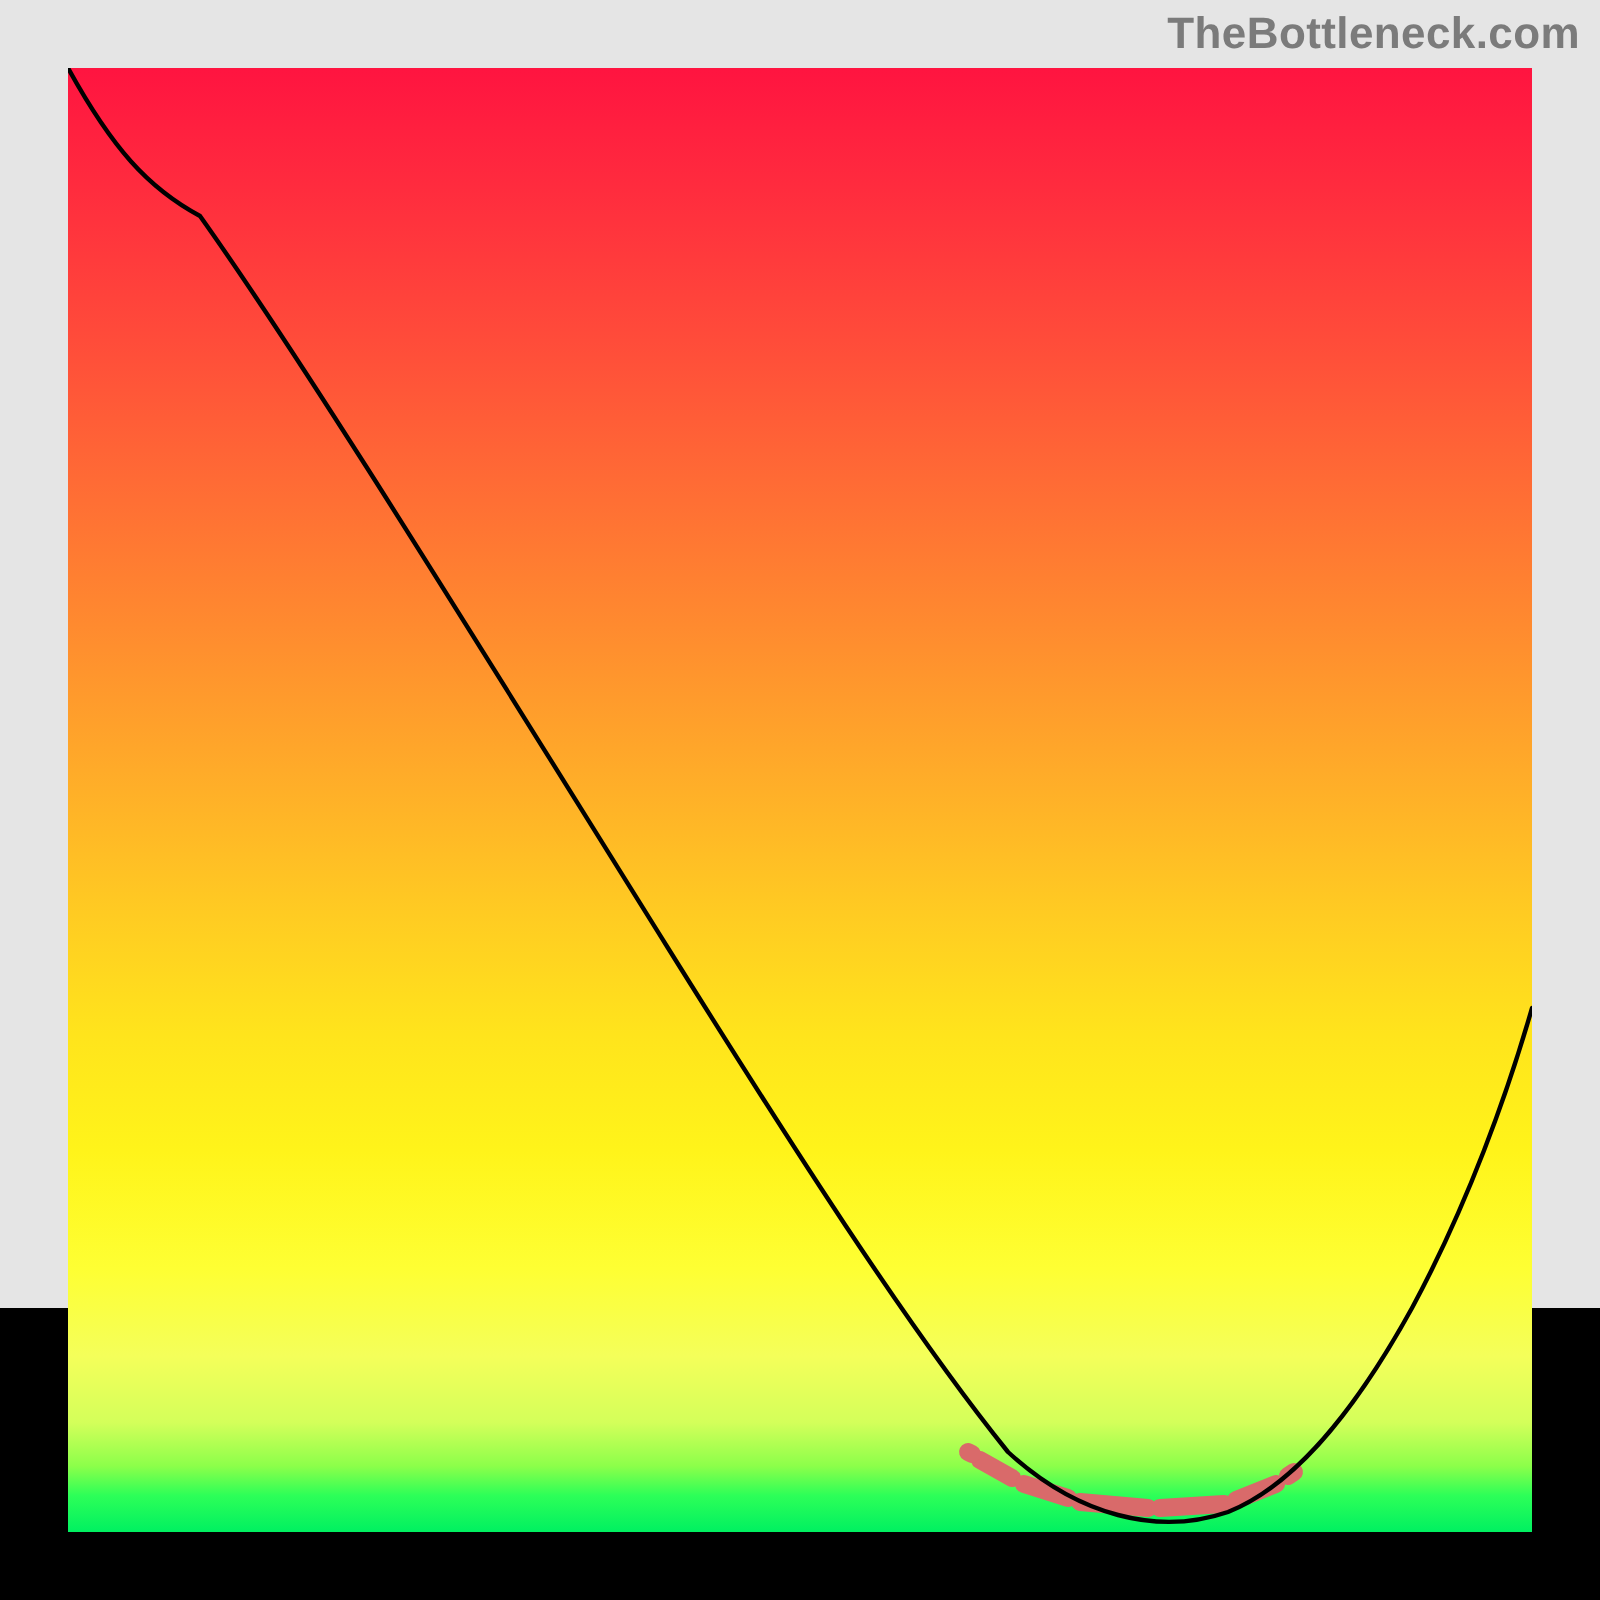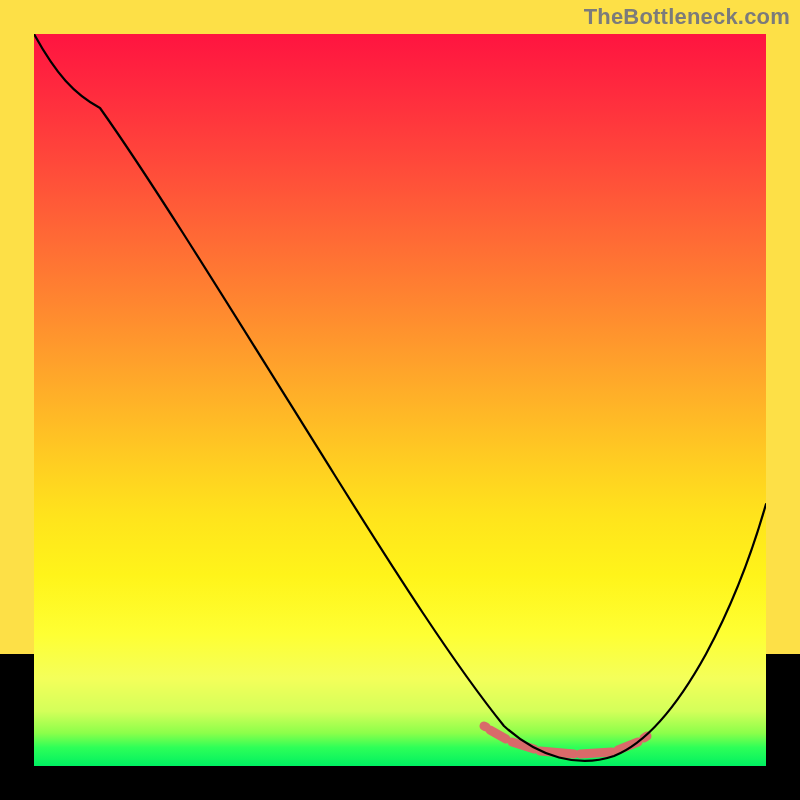--- a/index.html
+++ b/index.html
@@ -8,21 +8,21 @@
     width: 800px;
     height: 800px;
     background: #000;
     overflow: hidden;
     font-family: Arial, Helvetica, sans-serif;
   }
   .frame {
     position: relative;
     width: 800px;
     height: 654px;
-    background: #fde047;
+    background: #e5e5e5;
   }
   .watermark {
     position: absolute;
     top: 4px;
     right: 10px;
     color: #7b7b7b;
     font-size: 22px;
     font-weight: 600;
     letter-spacing: 0.2px;
     z-index: 10;

